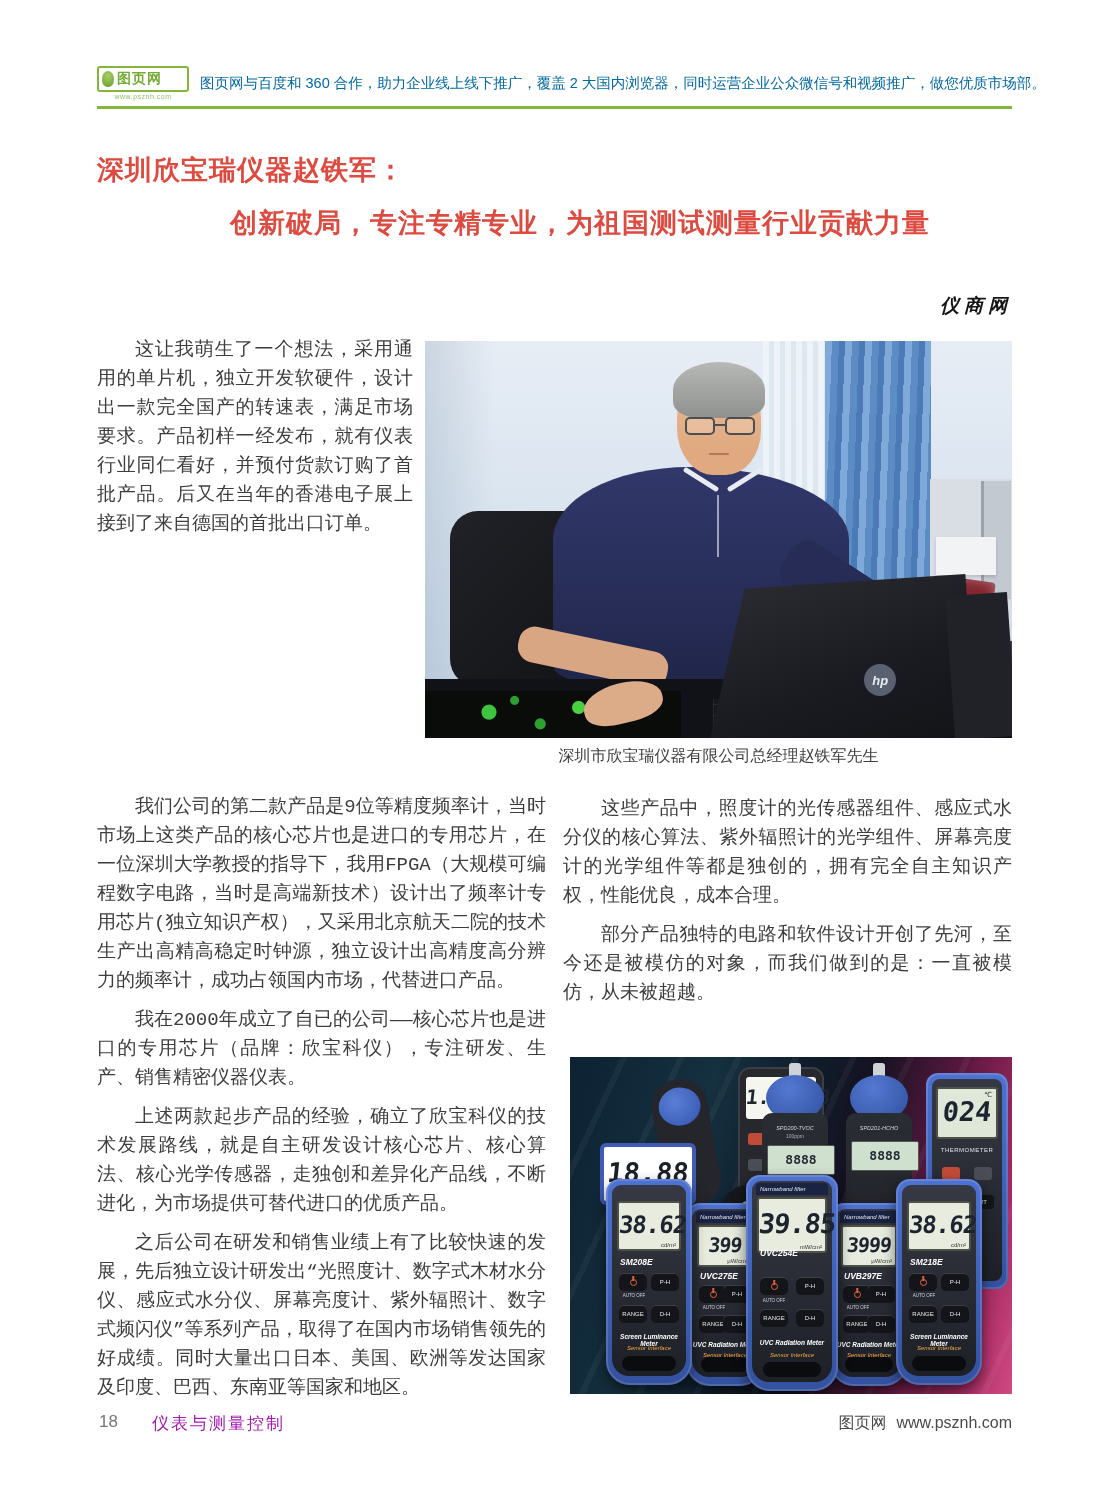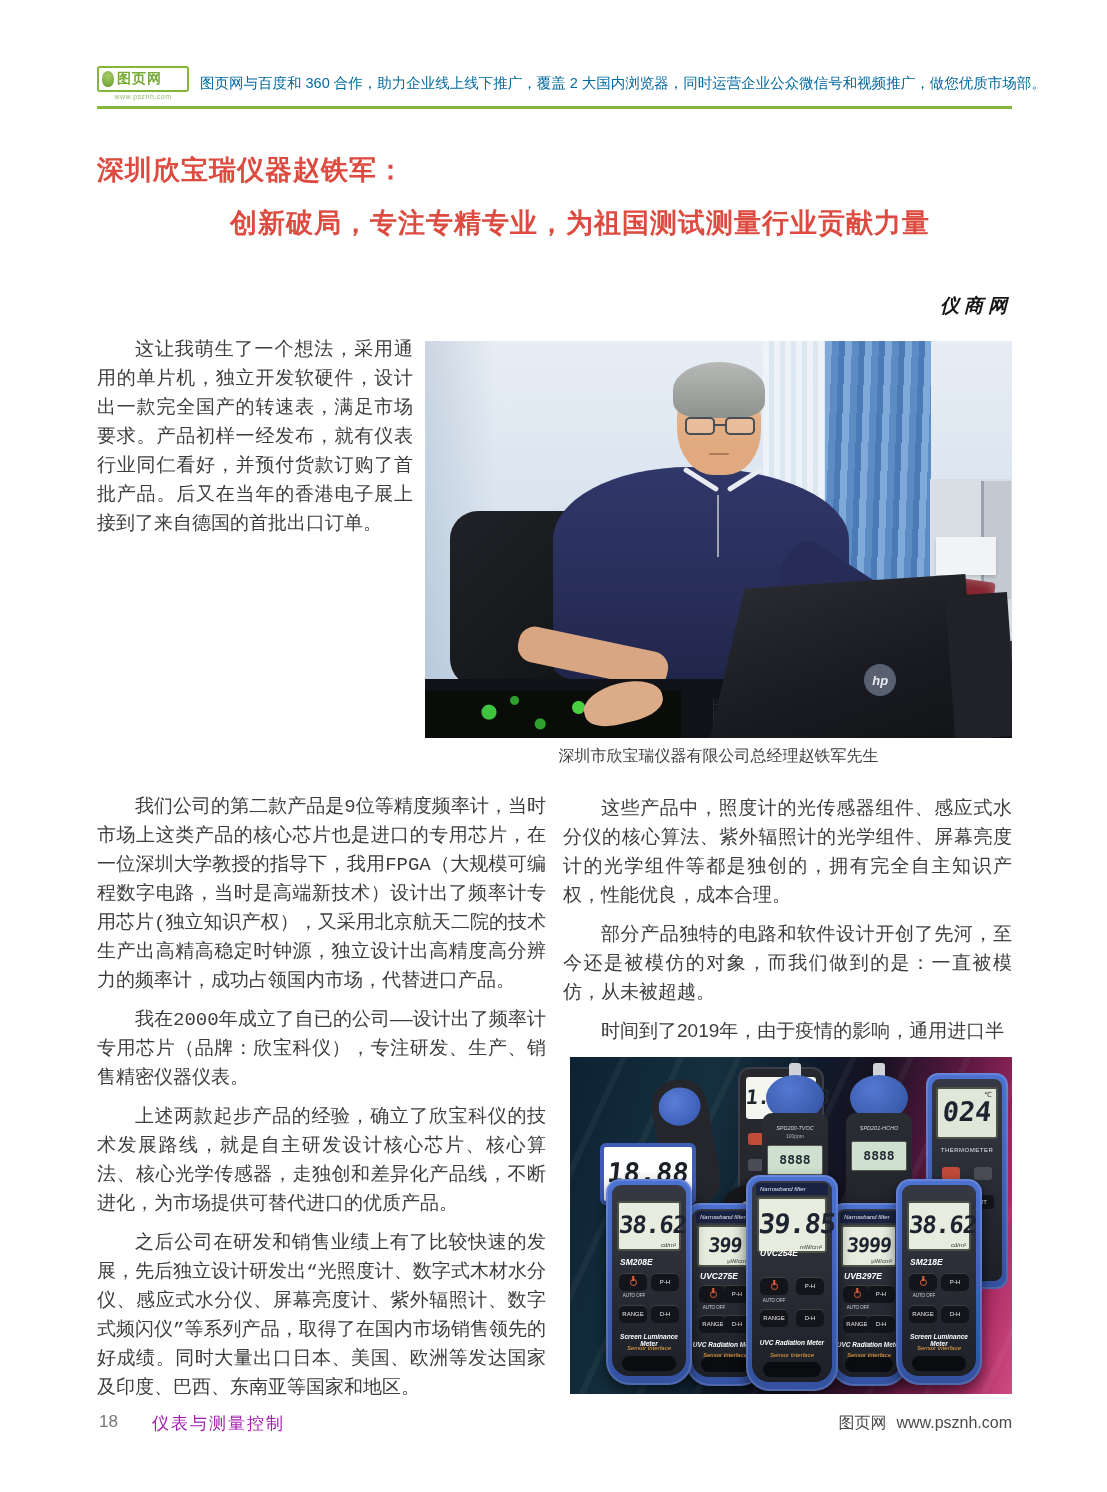--- a/index.html
+++ b/index.html
@@ -98,21 +98,21 @@
   .bk-sensor { position:absolute; left:152px; top:128px; width:52px; height:52px; background:#17181c; border-radius:50%; box-shadow:0 3px 8px rgba(0,0,0,.5); }
   .bk-sensor::after { content:""; position:absolute; left:50%; top:50%; width:20px; height:20px; transform:translate(-50%,-50%); background:#ddd3a2; border-radius:50%; }
   .mini-disp { position:absolute; left:30px; top:86px; width:96px; height:62px; background:#fff; border:4px solid #3f5bb5; border-radius:6px; }
   .mini-disp .val { display:block; text-align:center; line-height:52px; font-family:"DejaVu Sans Mono","Liberation Mono",monospace; font-weight:bold; font-size:27px; color:#1c2128; transform:skewX(-6deg); }
   .probe { position:absolute; width:82px; height:232px; }
   .probe .nipple { position:absolute; left:35px; top:0; width:12px; height:16px; background:#cfd3d8; border-radius:3px; }
   .probe .dome { position:absolute; left:12px; top:12px; width:58px; height:46px; background:radial-gradient(circle at 40% 30%,#5479d2,#30509f); border-radius:50%; }
   .probe .pbody { position:absolute; left:8px; top:50px; width:66px; height:170px; background:linear-gradient(180deg,#2b2d34,#1c1e24); border-radius:10px; }
   .probe .pmodel { position:absolute; left:0; right:0; top:62px; text-align:center; color:#d0d4db; font-size:5.5px; font-style:italic; }
   .probe .psub { position:absolute; left:0; right:0; top:70px; text-align:center; color:#aab0b8; font-size:5px; }
-  .probe .plcd { position:absolute; left:13px; top:82px; width:56px; height:30px; background:#cfe0cf; border:1px solid #555; border-radius:2px; text-align:center; font-family:"DejaVu Sans Mono","Liberation Mono",monospace; font-weight:bold; font-size:13px; line-height:28px; color:#232a33; }
+  .probe .plcd { position:absolute; left:13px; top:82px; width:68px; height:30px; background:#cfe0cf; border:1px solid #555; border-radius:2px; text-align:center; font-family:"DejaVu Sans Mono","Liberation Mono",monospace; font-weight:bold; font-size:13px; line-height:28px; color:#232a33; }
   .thermo { position:absolute; left:356px; top:16px; width:82px; height:216px; background:linear-gradient(180deg,#4d72d2,#33519f); border-radius:12px; box-shadow:inset 0 0 0 2px rgba(255,255,255,.14); }
   .thermo .t-face { position:absolute; left:6px; right:6px; top:6px; bottom:8px; background:linear-gradient(180deg,#363843,#1e2028); border-radius:8px; }
   .thermo .t-lcd { position:absolute; left:4px; right:4px; top:8px; height:52px; background:#dfe8d8; border:2px solid #4d5148; border-radius:3px; }
   .thermo .t-lcd .val { display:block; text-align:center; line-height:46px; font-family:"DejaVu Sans Mono","Liberation Mono",monospace; font-weight:bold; font-size:27px; color:#1d2430; transform:skewX(-6deg); }
   .thermo .t-unit { position:absolute; right:4px; top:2px; font-size:7px; color:#333; }
   .thermo .t-label { position:absolute; left:0; right:0; top:68px; text-align:center; color:#dfe3ea; font-size:6px; letter-spacing:.5px; }
   .thermo .bk-btn { width:18px; height:13px; }
   .thermo .t-btn { position:absolute; width:22px; height:14px; background:#14151a; border-radius:4px; color:#e8e8e8; font-size:6px; display:flex; align-items:center; justify-content:center; }
 
   
@@ -178,28 +178,27 @@
     <div class="ep-laptop">
       <div class="ep-hp-logo">hp</div>
     </div>
     <div class="ep-laptop2"></div>
     <div class="ep-hand"></div>
   </div>
   <div class="photo-caption">深圳市欣宝瑞仪器有限公司总经理赵铁军先生</div>
 
   <div class="col col-left-bottom">
     <p>我们公司的第二款产品是9位等精度频率计，当时市场上这类产品的核心芯片也是进口的专用芯片，在一位深圳大学教授的指导下，我用FPGA（大规模可编程数字电路，当时是高端新技术）设计出了频率计专用芯片(独立知识产权），又采用北京航天二院的技术生产出高精高稳定时钟源，独立设计出高精度高分辨力的频率计，成功占领国内市场，代替进口产品。</p>
-    <p>我在2000年成立了自已的公司——设计出了频率计专用芯片（品牌：欣宝科仪），专注研发、生产、销售精密仪器仪表。</p>
+    <p>我在2000年成立了自已的公司——核心芯片也是进口的专用芯片（品牌：欣宝科仪），专注研发、生产、销售精密仪器仪表。</p>
     <p>上述两款起步产品的经验，确立了欣宝科仪的技术发展路线，就是自主研发设计核心芯片、核心算法、核心光学传感器，走独创和差异化产品线，不断进化，为市场提供可替代进口的优质产品。</p>
     <p>之后公司在研发和销售业绩上有了比较快速的发展，先后独立设计研发出“光照度计、数字式木材水分仪、感应式水分仪、屏幕亮度计、紫外辐照计、数字式频闪仪”等系列产品，取得了在国内市场销售领先的好成绩。同时大量出口日本、美国、欧洲等发达国家及印度、巴西、东南亚等国家和地区。</p>
   </div>
   <div class="col col-right">
     <p>这些产品中，照度计的光传感器组件、感应式水分仪的核心算法、紫外辐照计的光学组件、屏幕亮度计的光学组件等都是独创的，拥有完全自主知识产权，性能优良，成本合理。</p>
     <p>部分产品独特的电路和软件设计开创了先河，至今还是被模仿的对象，而我们做到的是：一直被模仿，从未被超越。</p>
-    <p>时间到了2019年，由于疫情的影响，通用进口半</p>
   </div>
 
   <div class="prod-photo">
     <div class="pp-streak"></div>
 
     <div class="paddle">
       <div class="eye"></div>
     </div>
     <div class="bk-meter">
       <div class="bk-lcd">

